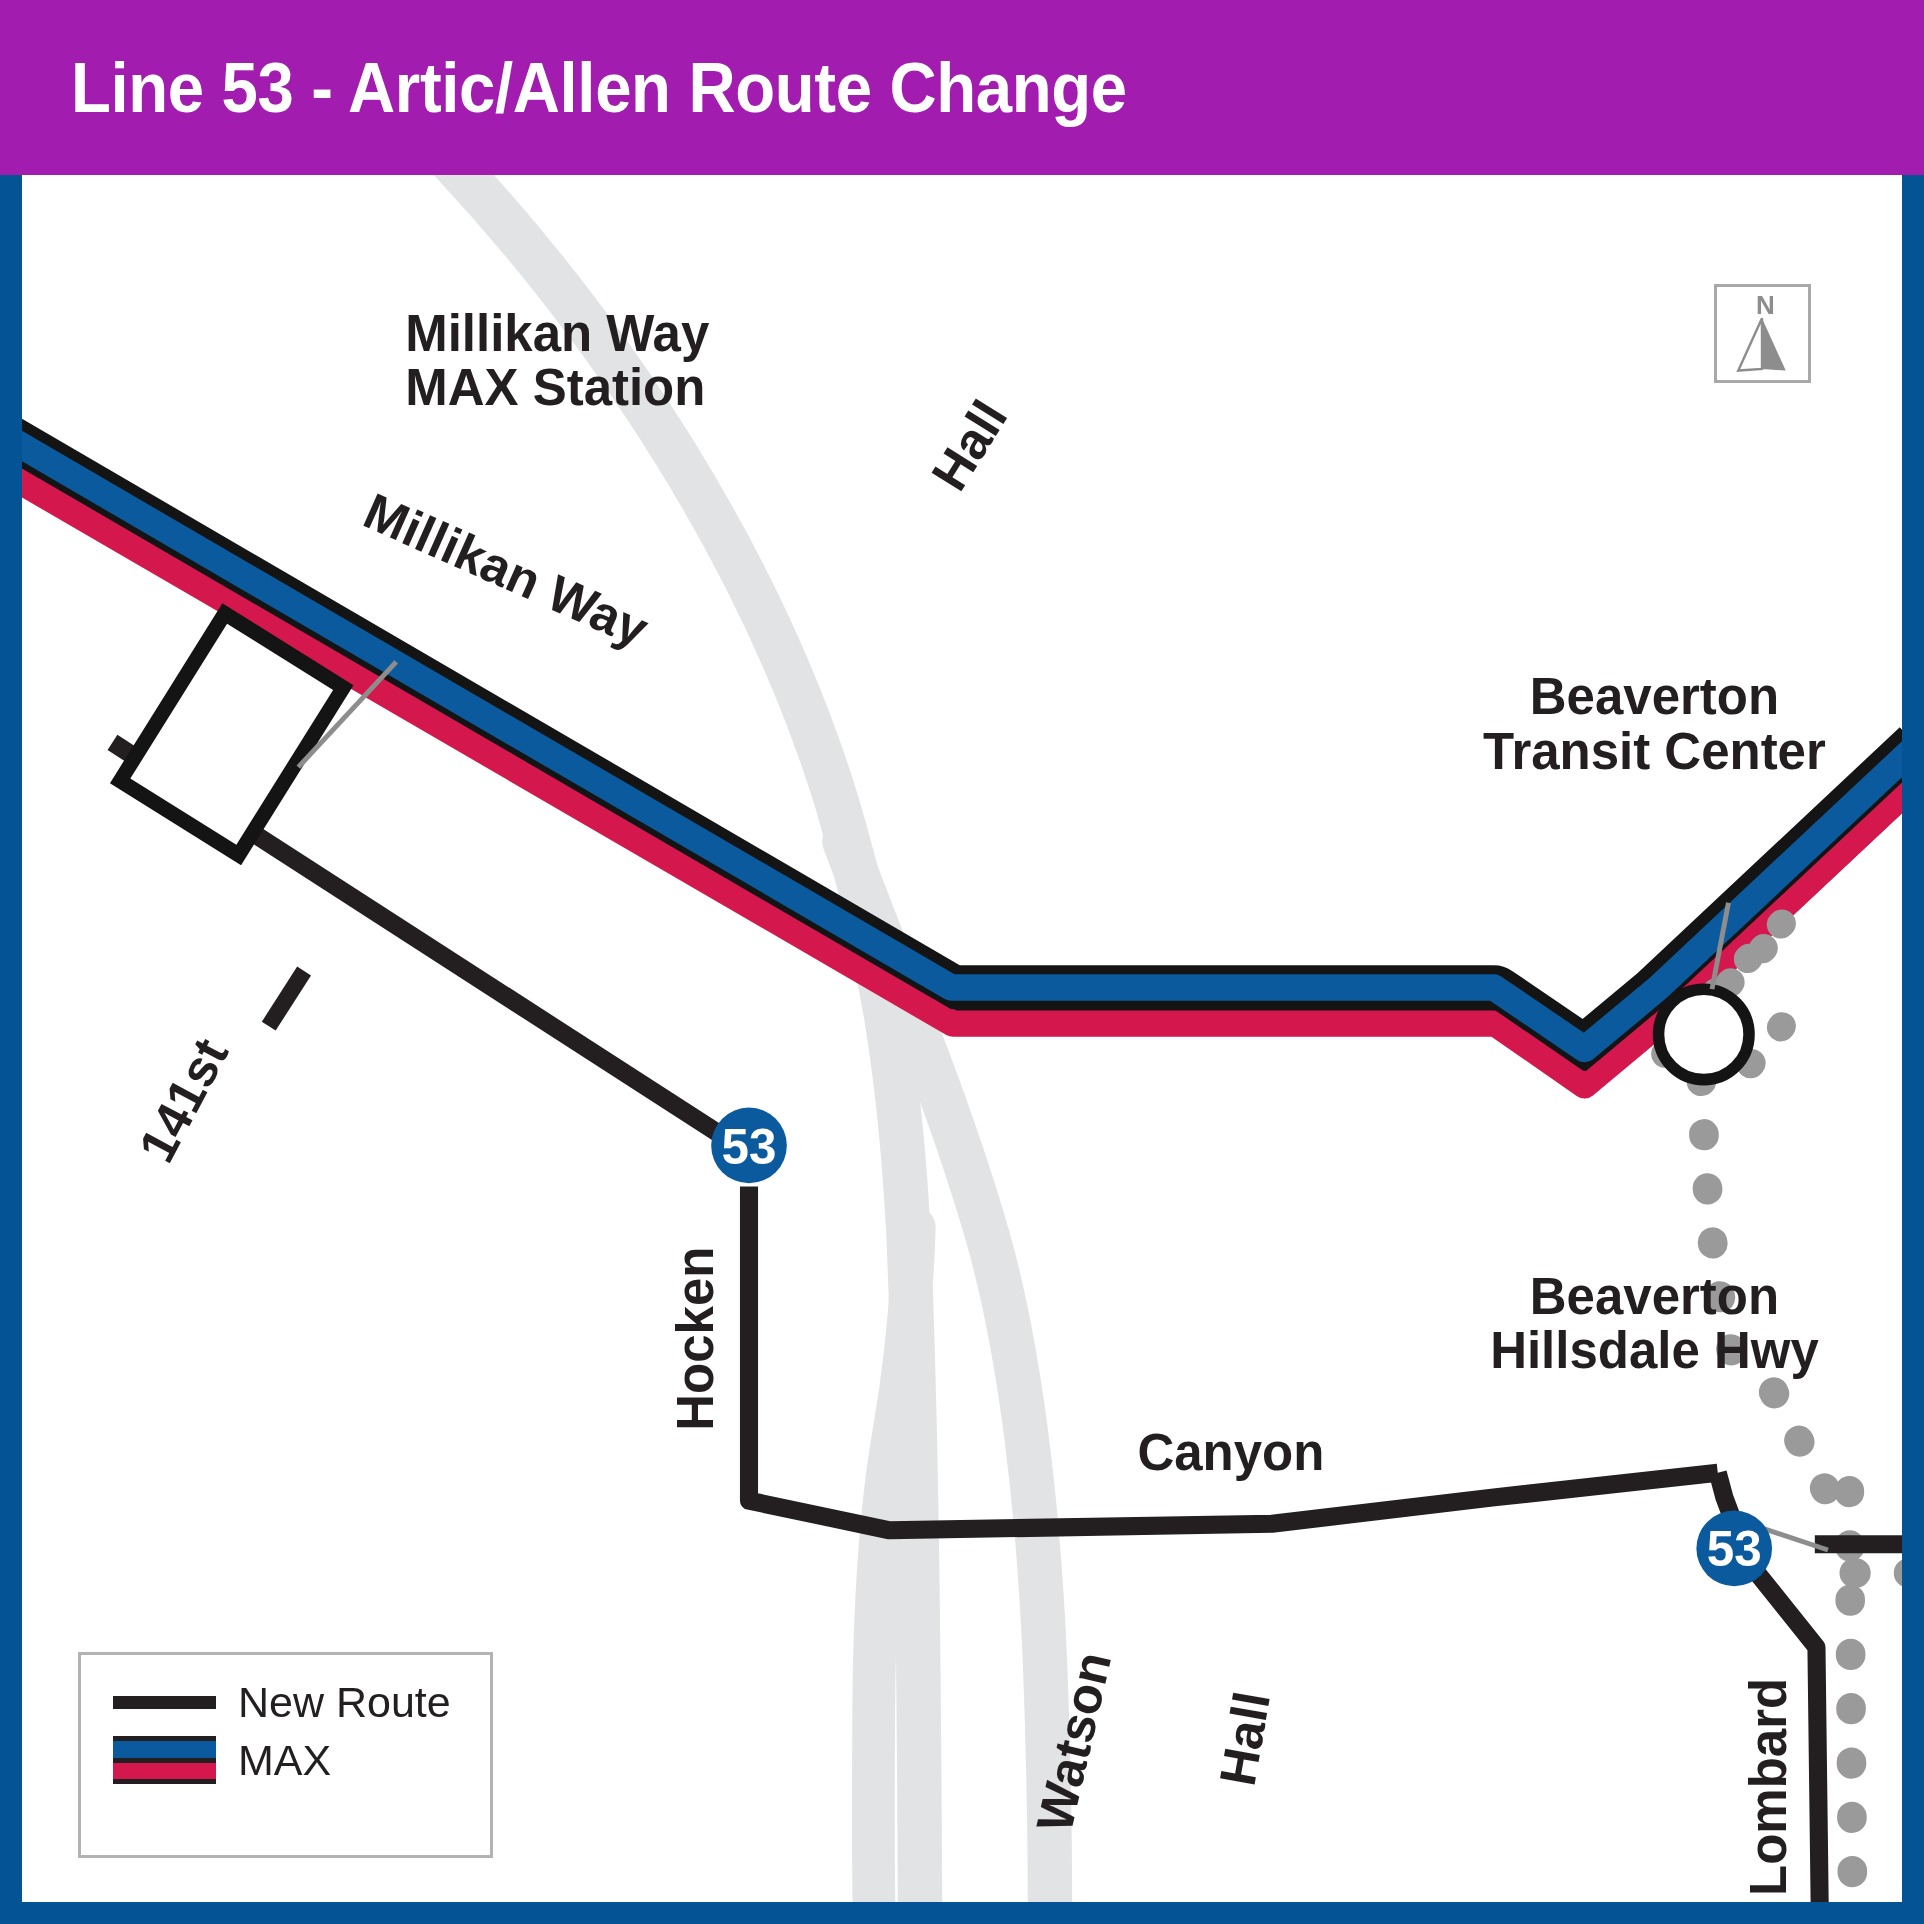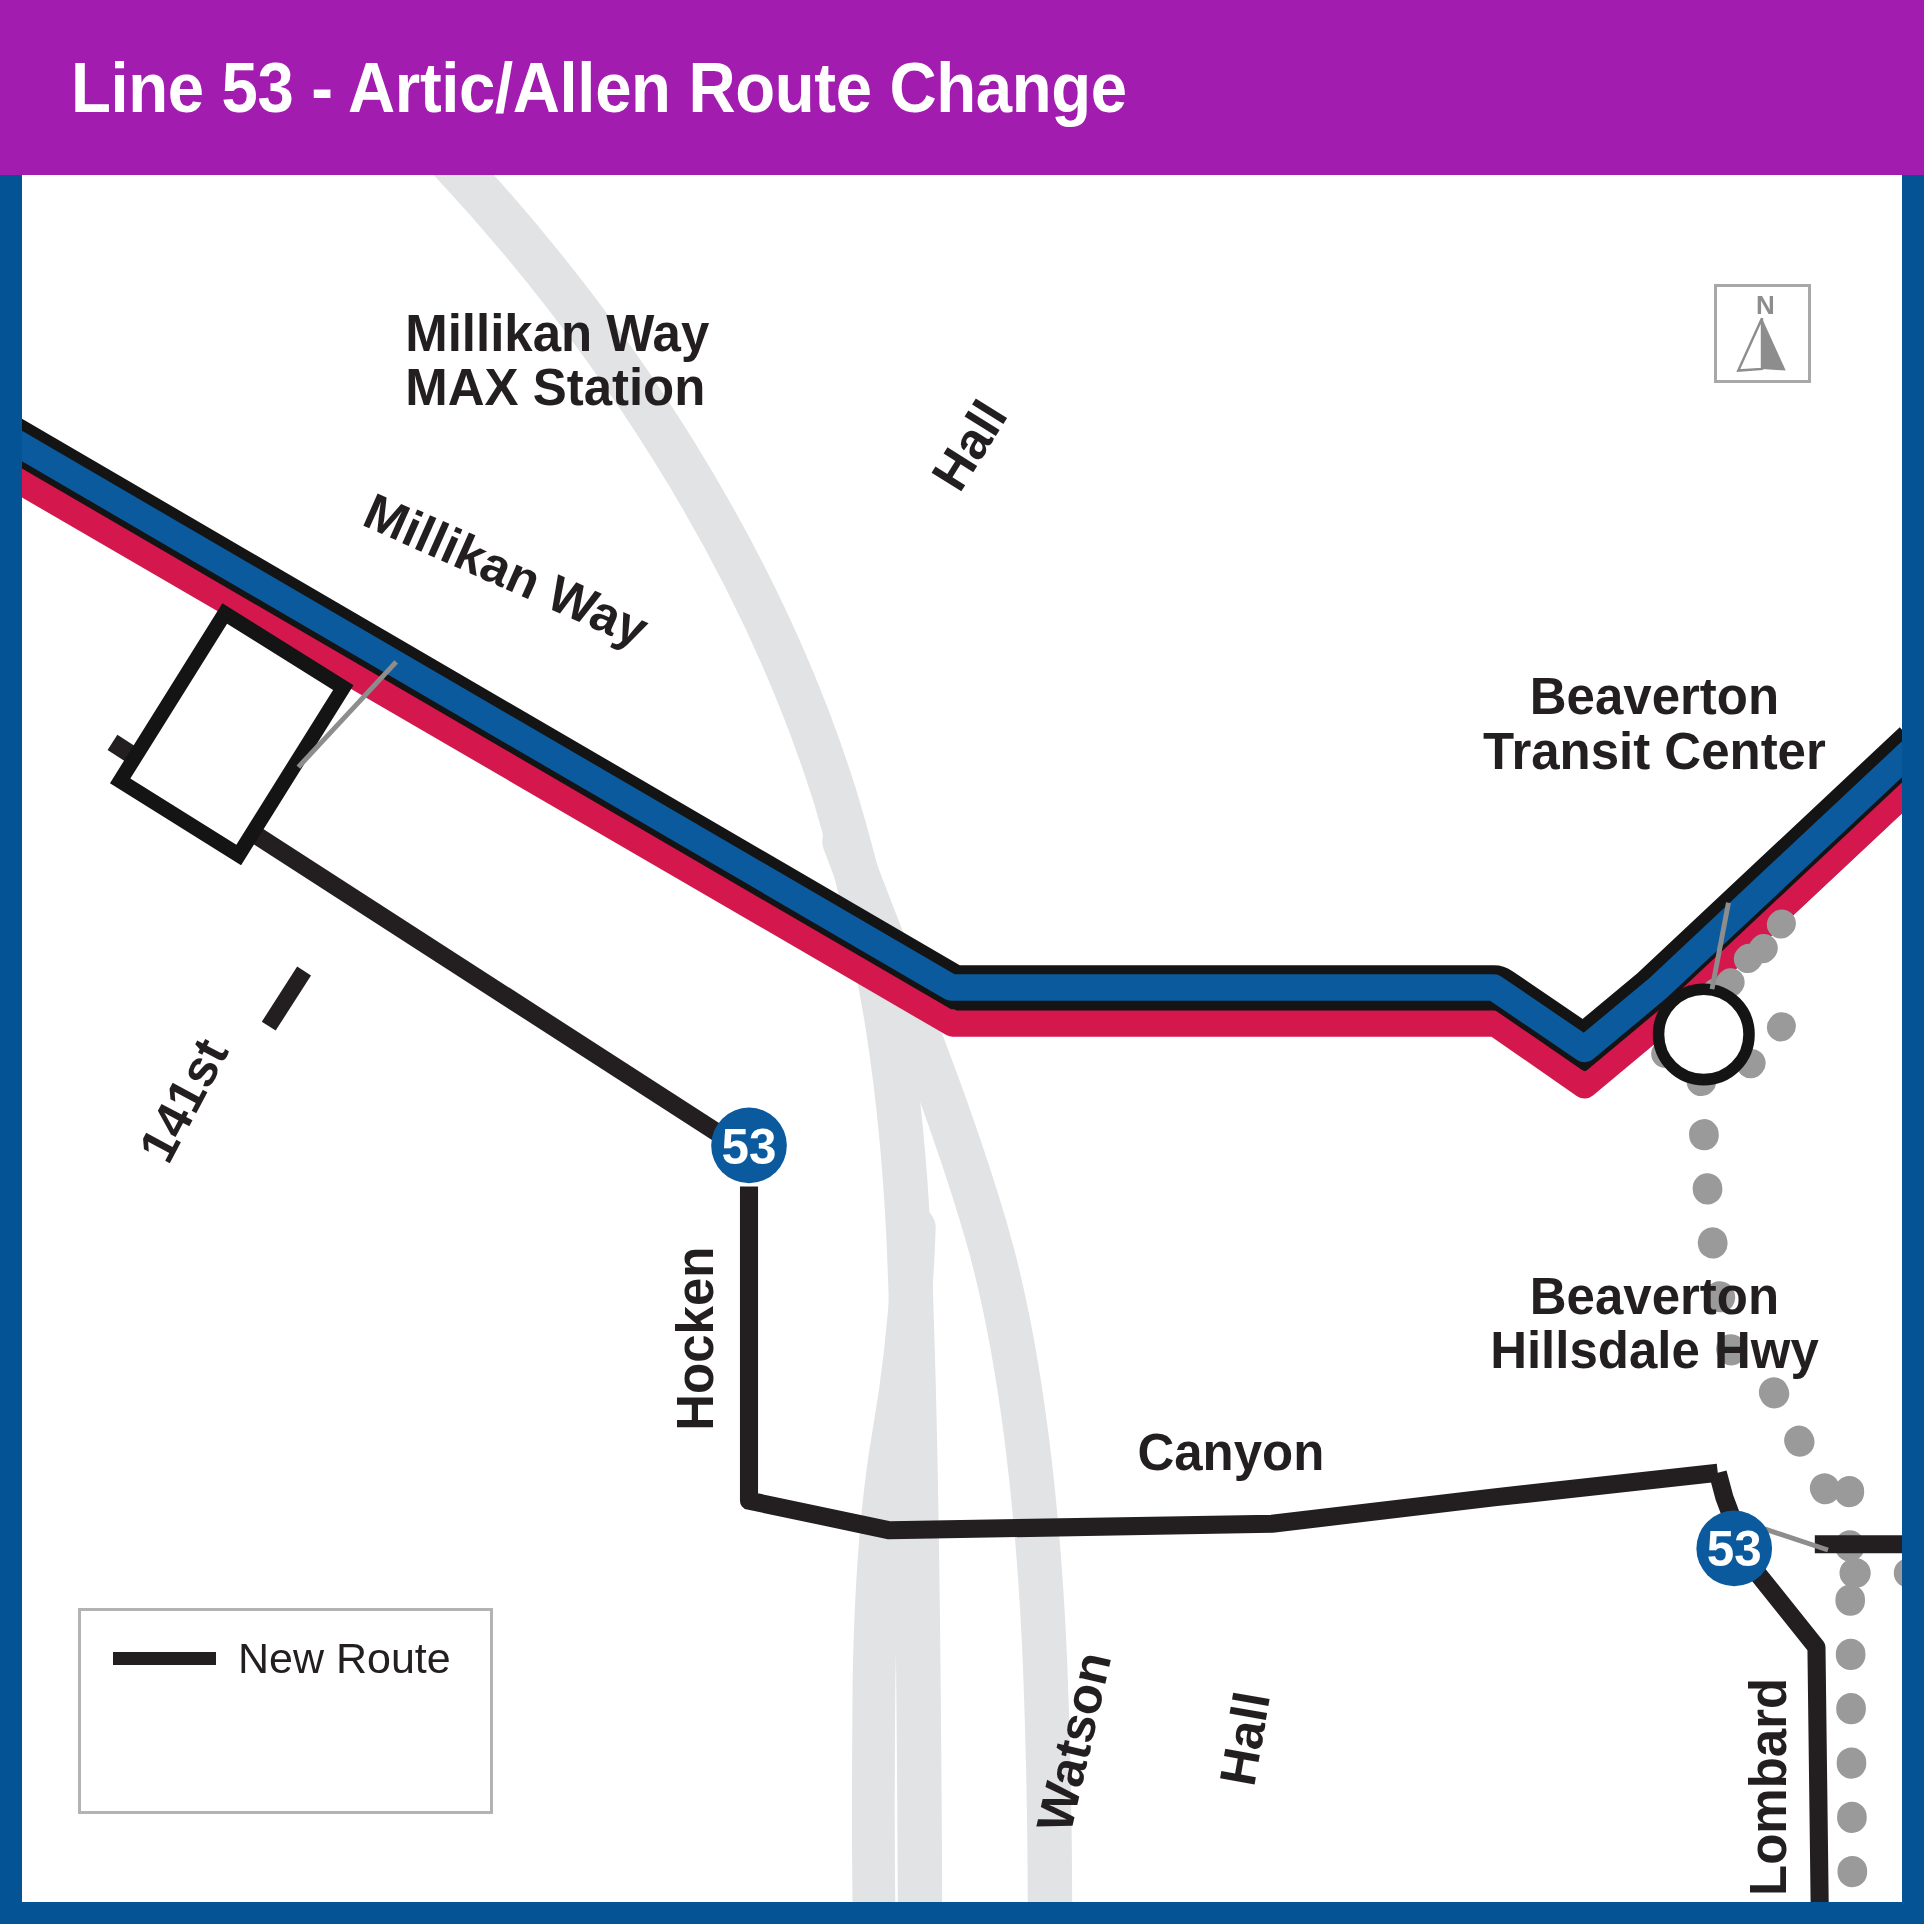--- a/index.html
+++ b/index.html
@@ -51,21 +51,21 @@
   .lbl-badge{
     font-family:"Liberation Sans", sans-serif;
     font-weight:bold;
     font-size:60px;
     fill:#ffffff;
   }
   .leader{stroke:#8d8d8d;stroke-width:6;fill:none;}
   
   .legendbox{
     position:absolute;
-    left:78px;top:1608px;
+    left:78px;top:1652px;
     width:415px;height:206px;
     background:#ffffff;
     border:3.3px solid #b3b3b3;
     box-sizing:border-box;
     padding:18px 0 0 28px;
   }
   .legrow{
     display:flex;align-items:center;
     height:58px;
   }
@@ -267,20 +267,32 @@
     </svg>
   </div>
 
   <div class="legendbox">
     <div class="legrow">
       <div class="legswatch">
         <div class="leg-line"></div>
       </div>
       <div class="leglabel">New Route</div>
     </div>
+    <div class="legrow">
+      <div class="legswatch">
+        <div class="leg-max">
+          <div class="k1"></div>
+            <div class="b"></div>
+          <div class="k2"></div>
+            <div class="r"></div>
+            <div class="k3"></div>
+        </div>
+      </div>
+      <div class="leglabel">MAX</div>
+    </div>
   </div>
 
   <div class="compass">
     <div class="compass-n">N</div>
     <svg width="90" height="66" viewBox="0 0 110 80" style="position:absolute;left:0;top:26px;">
       <polygon points="55,6 55,68 26,70" fill="none" stroke="#8d8d8d" stroke-width="3"></polygon>
       <polygon points="55,6 55,68 84,70" fill="#8d8d8d"></polygon>
     </svg>
   </div>
 

